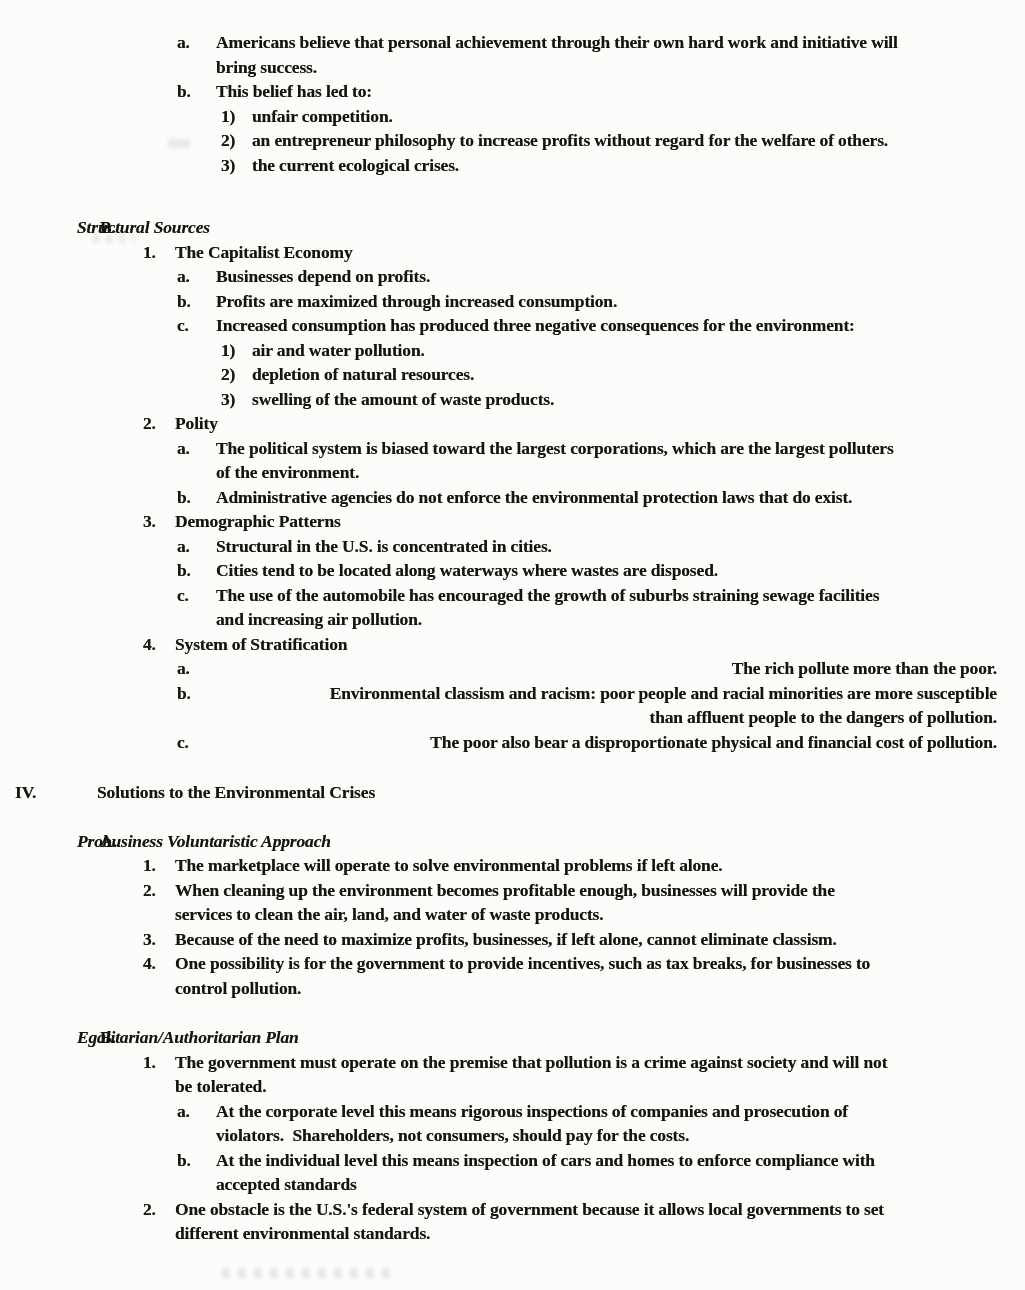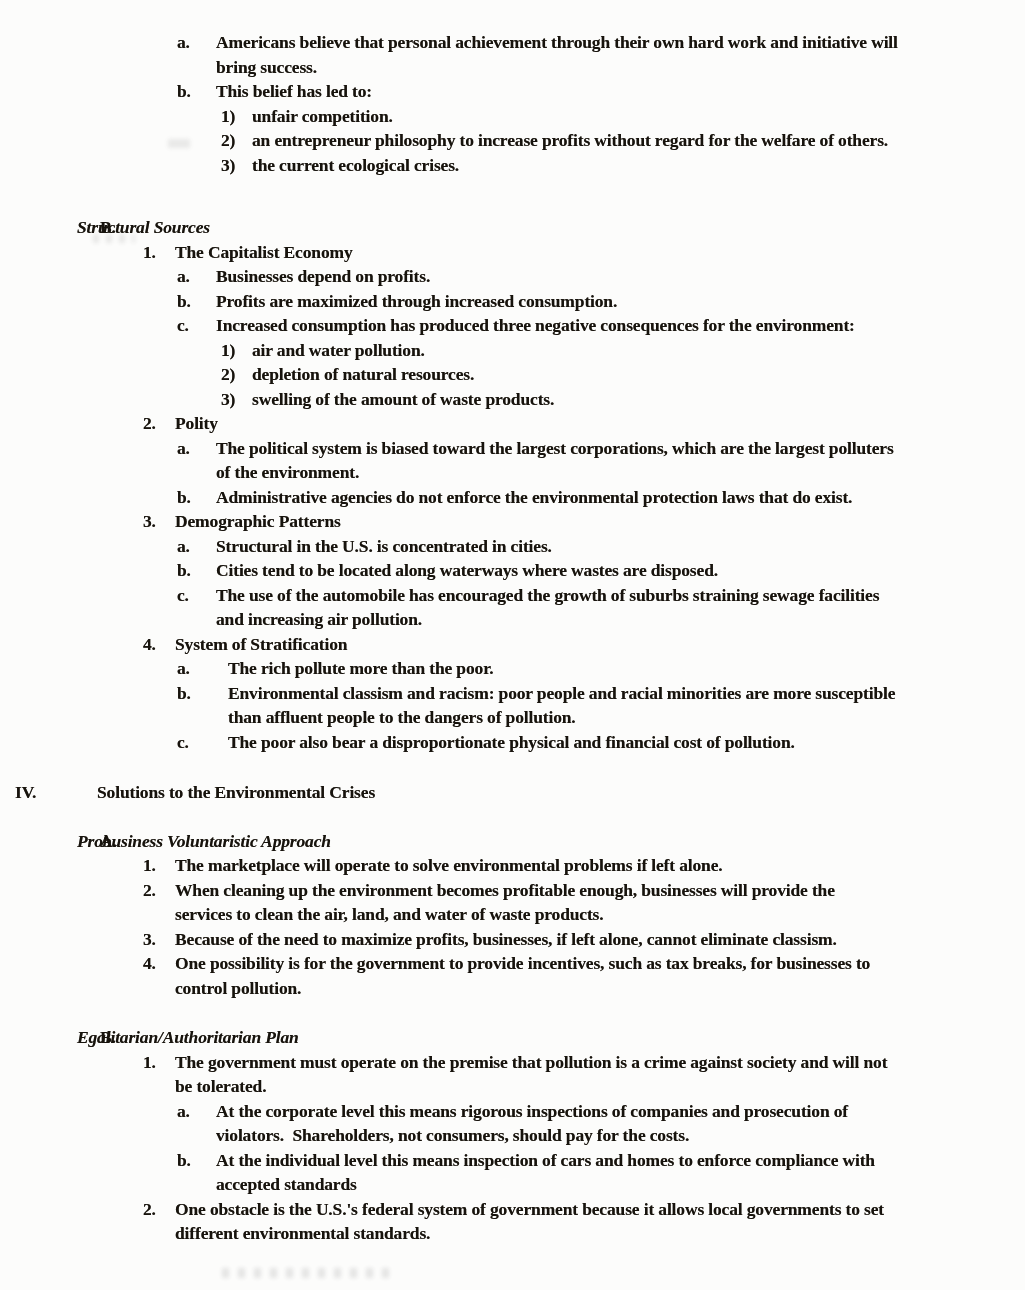--- a/index.html
+++ b/index.html
@@ -20,21 +20,21 @@
     padding-top:30px;
     box-sizing:border-box;
     text-shadow:0 0 .5px rgba(25,18,6,.55);
   }
   .item{position:relative;white-space:pre-wrap;}
   .marker{position:absolute;top:0;}
   .lvl0 .marker{left:15px;}  .lvl0 .text{margin-left:97px;}
   .lvl1 .marker{left:100px;} .lvl1 .text{margin-left:77px;font-style:italic;}
   .lvl2 .marker{left:143px;} .lvl2 .text{margin-left:175px;}
   .lvl3 .marker{left:177px;} .lvl3 .text{margin-left:216px;}
-  .lvl3w .marker{left:177px;}.lvl3w .text{margin-left:228px;}
+  .lvl3w .marker{left:177px;}.lvl3w .text{margin-left:228px;text-align:right;}
   .lvl4 .marker{left:221px;} .lvl4 .text{margin-left:252px;}
   .text{margin-right:28px;}
   
   .smudge{position:absolute;pointer-events:none;filter:blur(2px);}
   .smudge-bottom{
     left:222px;top:1268px;width:175px;height:10px;opacity:.45;
     background:repeating-linear-gradient(90deg, rgba(40,40,40,.25) 0 7px, transparent 7px 16px);
   }
   .smudge-left{
     left:93px;top:234px;width:42px;height:9px;opacity:.4;

